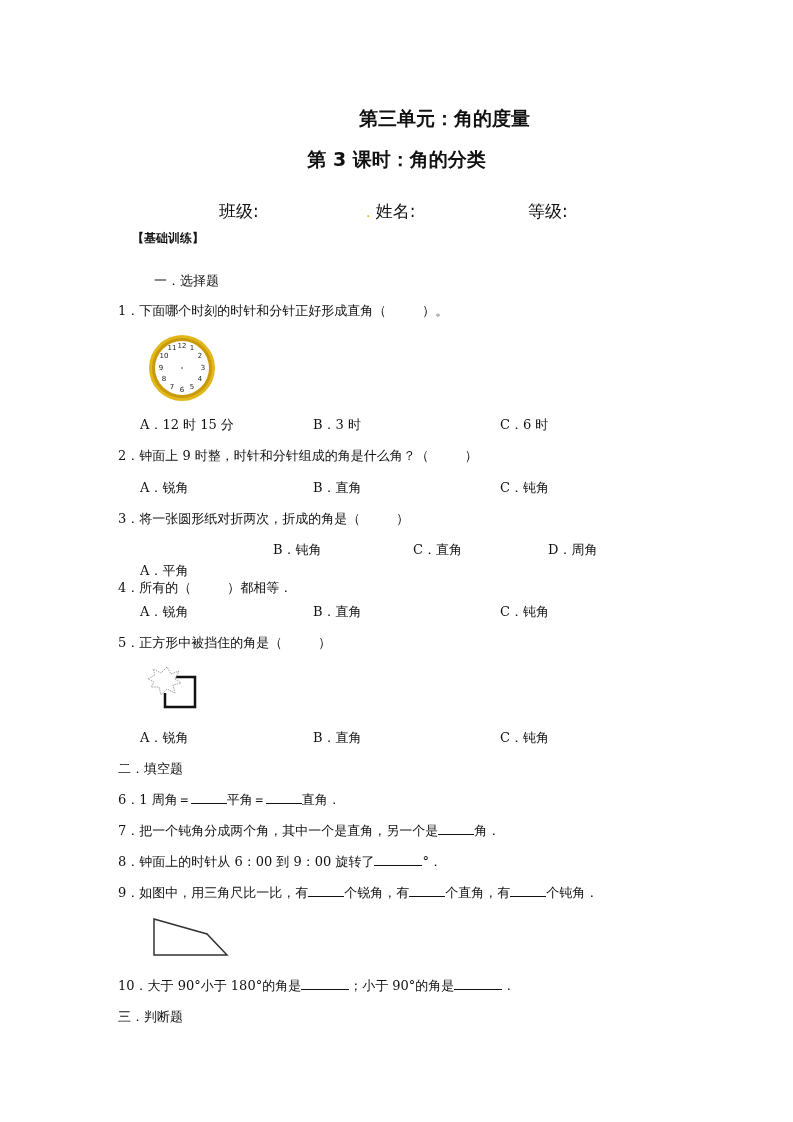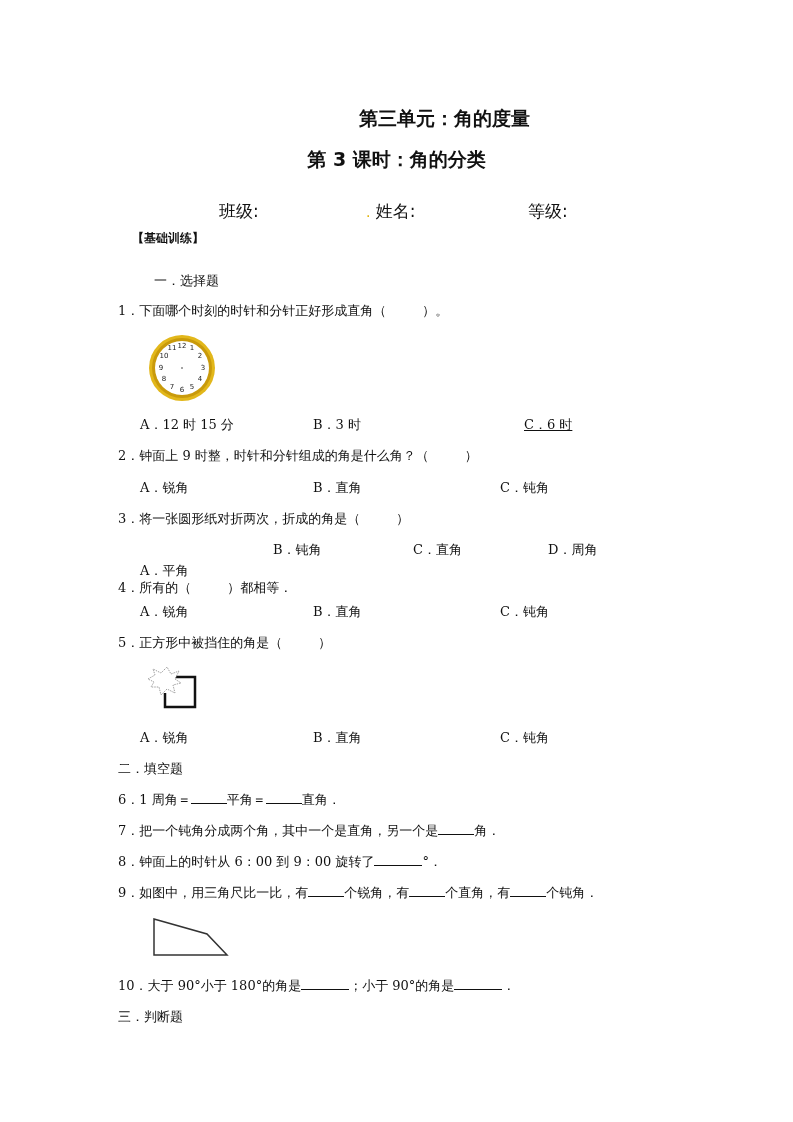--- a/index.html
+++ b/index.html
@@ -52,21 +52,21 @@
         <text x="17" y="48">8</text>
       <text x="14" y="37">9</text>
         <text x="17" y="25">10</text>
         <text x="25" y="17">11</text>
     </g>
     <circle cx="35" cy="35" r="0.8" fill="#333"></circle>
   </svg>
 </div>
 <div class="abs opt" style="left:140px; top:416px;">A．12 时 15 分</div>
 <div class="abs opt" style="left:313px; top:416px;">B．3 时</div>
-<div class="abs opt" style="left:524px; top:416px;text-decoration:underline;">C．6 时</div>
+<div class="abs opt" style="left:500px; top:416px;">C．6 时</div>
 
 <div class="abs q" style="top:447px;">
   <span>2．钟面上 9 时整，时针和分针组成的角是什么角？（</span><span class="paren"></span><span>）</span>
 </div>
 <div class="abs opt" style="left:140px; top:479px;">A．锐角</div>
 <div class="abs opt" style="left:313px; top:479px;">B．直角</div>
 <div class="abs opt" style="left:500px; top:479px;">C．钝角</div>
 
 <div class="abs q" style="top:510px;">
   <span>3．将一张圆形纸对折两次，折成的角是（</span><span class="paren"></span><span>）</span>

